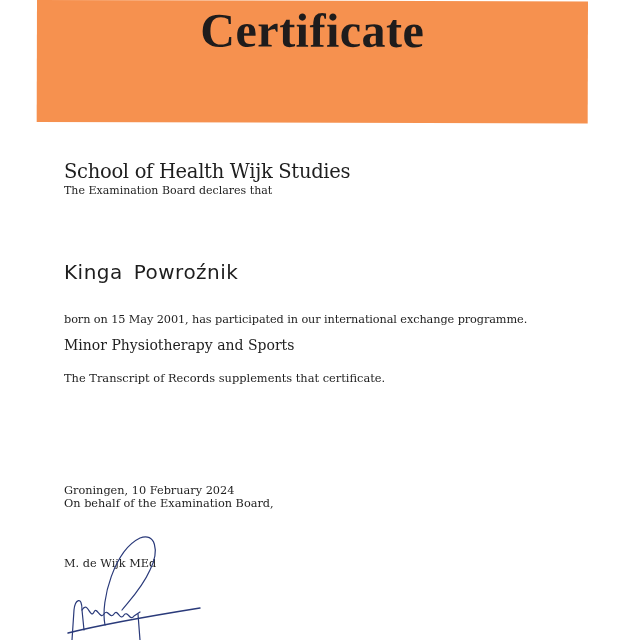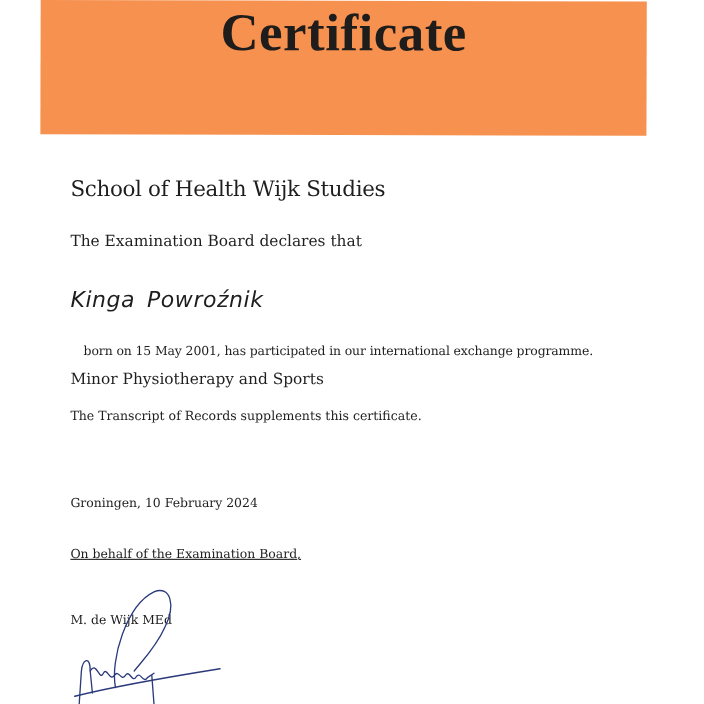--- a/index.html
+++ b/index.html
@@ -43,55 +43,52 @@
       white-space: nowrap;
       font-family: "DejaVu Serif", serif;
     }
     .school {
       top: 160px;
       font-size: 19.5px;
       font-weight: normal;
       letter-spacing: -0.3px;
     }
     .declares {
-      top: 212px;
-      font-size: 14px;
+      top: 184px;
+      font-size: 11px;
     }
     .name {
       top: 260px;
       font-size: 20px;
-      font-style: italic;
       font-family: "DejaVu Sans", sans-serif;
       font-weight: normal;
       letter-spacing: 0.5px;
       word-spacing: 4px;
     }
     .born {
       top: 313px;
       font-size: 11.3px;
       letter-spacing: -0.1px;
-      margin-left: 12px;
     }
     .minor {
       top: 337px;
       font-size: 14px;
       font-weight: normal;
     }
     .transcript {
       top: 371px;
       font-size: 11.4px;
     }
     .place-date {
-      top: 451px;
+      top: 484px;
       font-size: 11.3px;
     }
     .on-behalf {
       top: 497px;
       font-size: 11.3px;
-      text-decoration: underline;
     }
     .signer {
       top: 557px;
       font-size: 11.3px;
     }
     .signature {
       position: absolute;
       left: 60px;
       top: 530px;
       width: 160px;
@@ -103,21 +100,21 @@
 
 <div class="banner">
   <div class="banner-title">Certificate</div>
 </div>
 
 <div class="text school">School of Health Wijk Studies</div>
 <div class="text declares">The Examination Board declares that</div>
 <div class="text name">Kinga  Powroźnik</div>
 <div class="text born">born on 15 May 2001, has participated in our international exchange programme.</div>
 <div class="text minor">Minor Physiotherapy and Sports</div>
-<div class="text transcript">The Transcript of Records supplements this certificate.</div>
+<div class="text transcript">The Transcript of Records supplements that certificate.</div>
 
 <div class="text place-date">Groningen, 10 February 2024</div>
 <div class="text on-behalf">On behalf of the Examination Board,</div>
 <div class="text signer">M. de Wijk MEd</div>
 
 <svg class="signature" viewBox="0 0 160 110" fill="none" stroke="#2a3a7a" stroke-width="1.2" stroke-linecap="round" stroke-linejoin="round">
 
   <path d="M45 95 C 40 70, 55 20, 80 8 C 95 2, 100 20, 90 40 C 82 58, 70 70, 62 80"></path>
 
   <path d="M12 110 L 14 80 C 15 70, 22 65, 22 80 L 24 100"></path>

